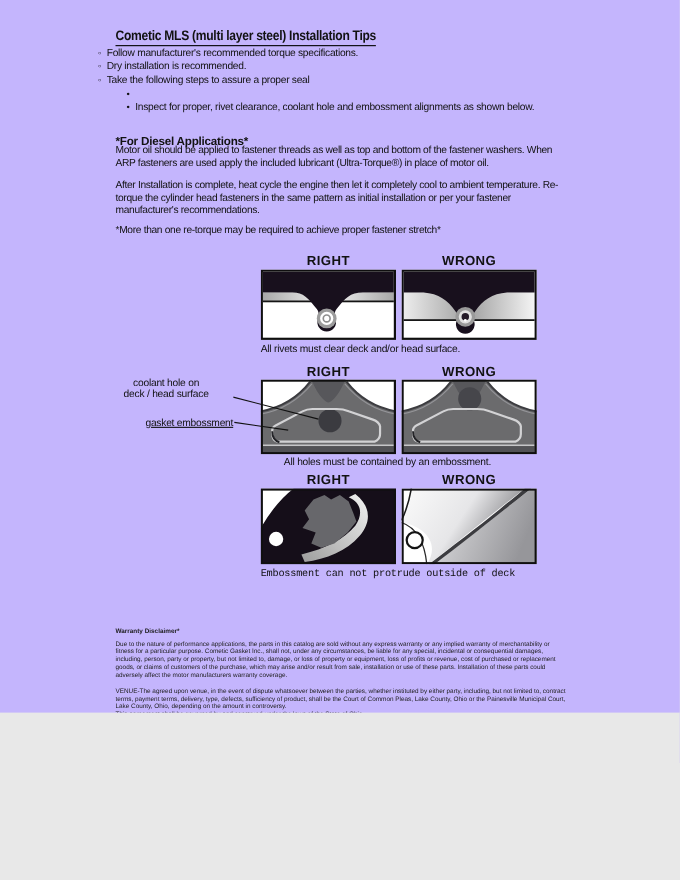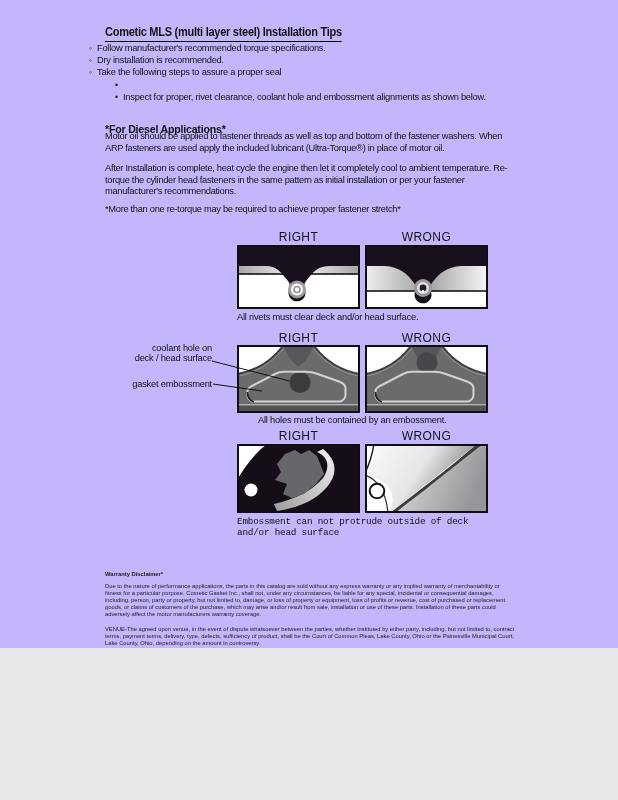--- a/index.html
+++ b/index.html
@@ -9,30 +9,30 @@
   .title{left:105px;top:25px;font-size:12.5px;font-weight:bold;letter-spacing:-.3px;
          transform:scaleX(.88);transform-origin:left top;
          border-bottom:1.6px solid #000;padding-bottom:1.5px;white-space:nowrap;}
   .bullets{left:89px;top:42px;width:430px;font-size:9.3px;letter-spacing:-.25px;}
   .bullet{display:flex;line-height:12.2px;}
   .bullet .m{width:8px;flex:0 0 8px;font-size:8.5px;}
   .bullet.sub{padding-left:26px;}
   .diesel-h{left:105px;top:123px;font-size:10.6px;font-weight:bold;letter-spacing:-.2px;}
   .body{margin:0;font-size:9.3px;line-height:11.7px;letter-spacing:-.3px;width:408px;}
   .pp1{left:105px;top:131px;} .pp2{left:105px;top:163px;} .pp3{left:105px;top:204px;width:420px;}
-  .dgl{width:123px;text-align:center;font-size:12px;font-weight:normal;letter-spacing:.4px;}
+  .dgl{width:123px;text-align:center;font-size:12px;font-weight:bold;letter-spacing:.4px;}
   .l1r{left:237px;top:230px;} .l1w{left:365px;top:230px;}
   .p1r{left:237px;top:245px;} .p1w{left:365px;top:245px;}
   .cap{font-size:9.3px;letter-spacing:-.2px;color:#101010;}
   .c1{left:237px;top:312px;}
   .l2r{left:237px;top:331px;} .l2w{left:365px;top:331px;}
   .p2r{left:237px;top:345px;} .p2w{left:365px;top:345px;}
   .c2{left:240px;top:415px;margin-left:18px;}
-  .lblA{left:90px;top:343px;width:122px;text-align:right;font-size:9.3px;line-height:10px;letter-spacing:-.2px;}
-  .lblB{left:90px;top:379px;width:122px;text-align:right;font-size:9.3px;letter-spacing:-.2px;}
+  .lblA{left:90px;top:343px;width:122px;text-align:center;font-size:9.3px;line-height:10px;letter-spacing:-.2px;}
+  .lblB{left:90px;top:379px;width:122px;text-align:right;font-size:9.3px;letter-spacing:-.2px;text-decoration:underline;}
   .leads{left:212px;top:355px;}
   .l3r{left:237px;top:429px;} .l3w{left:365px;top:429px;}
   .p3r{left:237px;top:444px;} .p3w{left:365px;top:444px;}
   .c3{left:237px;top:516px;line-height:11px;font-family:Liberation Mono, monospace;}
   .legal{left:105px;top:571px;width:412px;font-size:5.8px;line-height:7px;color:#1c1c1c;}
   .legal .lh{font-weight:bold;margin:0 0 5px 0;}
   .lp{margin:0 0 7px 0;} .lp.t0{margin:0;} .lp.t6{margin:0 0 6px 0;} .lp.t8{margin:0 0 8px 0;}
   .footer{left:389px;top:759px;font-size:11px;letter-spacing:.2px;color:#222;}
   svg{display:block;}
 </style>
@@ -203,21 +203,20 @@
     <path d="M118,0 L123,0 V69 H30 Z" fill="url(#g5)"></path>
     <path d="M112,0 H118 C80,30 55,50 30,69 H25 C52,48 82,26 112,0 Z" fill="#3c3c40"></path>
     <path d="M9,0 C7,11 4,21 0,29" fill="none" stroke="#1c1c1c" stroke-width="1.4"></path>
     <path d="M0,31 Q20,38 23,69" fill="none" stroke="#2a2a2a" stroke-width="1.2"></path>
     <circle cx="12" cy="47" r="7.3" fill="#ffffff" stroke="#141414" stroke-width="2"></circle>
     <rect x="1" y="1" width="121" height="67" fill="none" stroke="#0f0f0f" stroke-width="2"></rect>
   </svg>
 
   <div class="abs cap c3">
     <div>Embossment can not protrude outside of deck</div>
-    <div>and/or head surface</div>
   </div>
 
   <div class="abs legal">
     <p class="lh">Warranty Disclaimer*</p>
     <p class="lp t8">Due to the nature of performance applications, the parts in this catalog are sold without any express warranty or any implied warranty of merchantability or fitness for a particular purpose.  Cometic Gasket Inc., shall not, under any circumstances, be liable for any special, incidental or consequential damages, including, person, party or property, but not limited to, damage, or loss of property or equipment, loss of profits or revenue, cost of purchased or replacement goods, or claims of customers of the purchase, which may arise and/or result from sale, installation or use of these parts.  Installation of these parts could adversely affect the motor manufacturers warranty coverage.</p>
     <p class="lp t0">VENUE-The agreed upon venue, in the event of dispute whatsoever between the parties, whether instituted by either party, including, but not limited to, contract terms, payment terms, delivery, type, defects, sufficiency of product, shall be the Court of Common Pleas, Lake County, Ohio or the Painesville Municipal Court, Lake County, Ohio, depending on the amount in controversy.</p>
     <p class="lp t8">This agreement shall be governed by and construed under the laws of the State of Ohio.</p>
     <p class="lp t8">All prices and terms are subject to change without notice.</p>
     <p class="lp t8">Terms COD- Secured with a completed dealer/jobber application on File, COD-Company check with a current credit card number on file.  Open accounts may be established by well rated firms.  A credit application is available upon request.  Open accounts are due payable Net 30 days from date of invoice.  No statement will be sent.  If an account becomes 60 or more days past due, it is subject to being placed on credit hold.  No orders will be shipped or new orders accepted until past due balance is paid.  If an account becomes 90 or more days past due, it is subject to being placed for collections.  All costs of collection are the responsibility of the customer, including attorney fees, court costs, and other expenses of litigation.</p>
     <p class="lp t6">Returns- Authorized (RGA) must be obtained in advance on all returns.  A packing slip or invoice number must accompany the merchandise.  No returns after 30 days from invoice date.  All returns are subject to a 25% restocking charge.  All custom designed and custom manufactured gaskets are non-returnable.</p>

